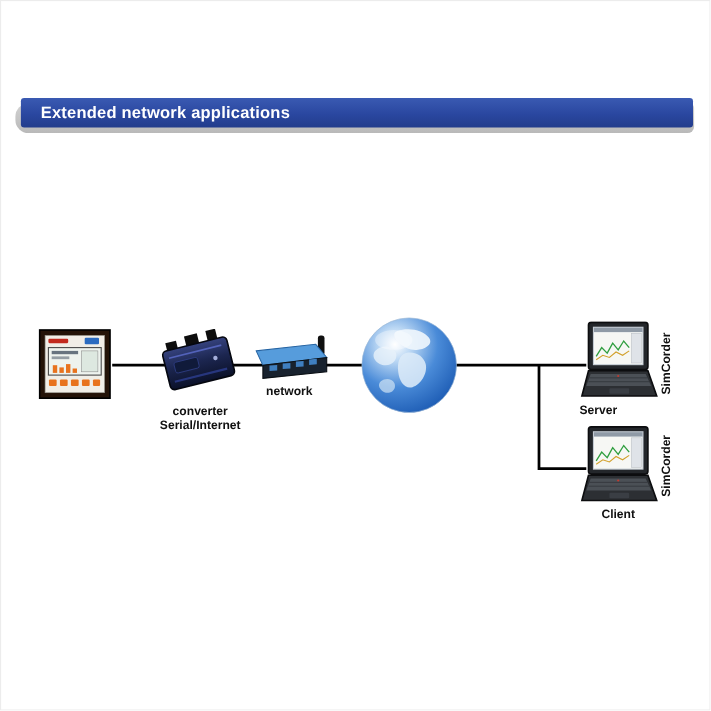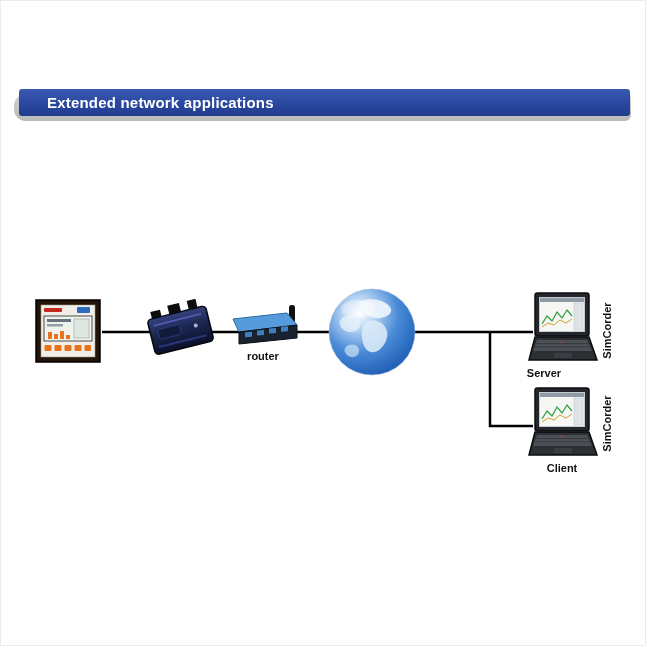--- a/index.html
+++ b/index.html
@@ -11,21 +11,21 @@
   
   .titlebar-shadow{
     position:absolute;left:13px;top:93px;width:617px;height:27px;
     background:linear-gradient(#d2d2d2,#b9b9b9);
     border-radius:12px 4px 6px 12px;
   }
   .titlebar{
     position:absolute;left:18px;top:88px;width:611px;height:27px;
     background:linear-gradient(#3a5ab2 0%,#2a47a0 55%,#223c8c 100%);
     border-radius:3px;
-    display:flex;align-items:center;box-sizing:border-box;padding-left:28px;
+    display:flex;align-items:center;box-sizing:border-box;padding-left:18px;
   }
   .titlebar .title{color:#ffffff;font-weight:bold;font-size:15px;letter-spacing:.2px;}
   
   .wires{position:absolute;left:0;top:0;z-index:1;}
   
   .device{position:absolute;z-index:2;line-height:0;}
   .dev-meter{left:34px;top:298px;}
   .dev-converter{left:140px;top:298px;}
   .dev-router{left:226px;top:302px;}
   .dev-globe{left:326px;top:286px;}
@@ -156,22 +156,26 @@
       <use href="#laptop"></use>
     </svg>
   </div>
 
   <div class="device dev-laptop-client">
     <svg width="80" height="74" viewBox="0 0 80 74">
       <use href="#laptop"></use>
     </svg>
   </div>
 
+  <div class="lbl lbl-converter">
+    <div>converter</div>
+    <div>Serial/Internet</div>
+  </div>
 
-  <div class="lbl lbl-router">router</div>
+  <div class="lbl lbl-router">network</div>
 
   <div class="lbl lbl-server">Server</div>
 
   <div class="lbl lbl-client">Client</div>
 
   <div class="lbl lbl-vert lbl-sim-server">SimCorder</div>
 
   <div class="lbl lbl-vert lbl-sim-client">SimCorder</div>
 
 </div>

